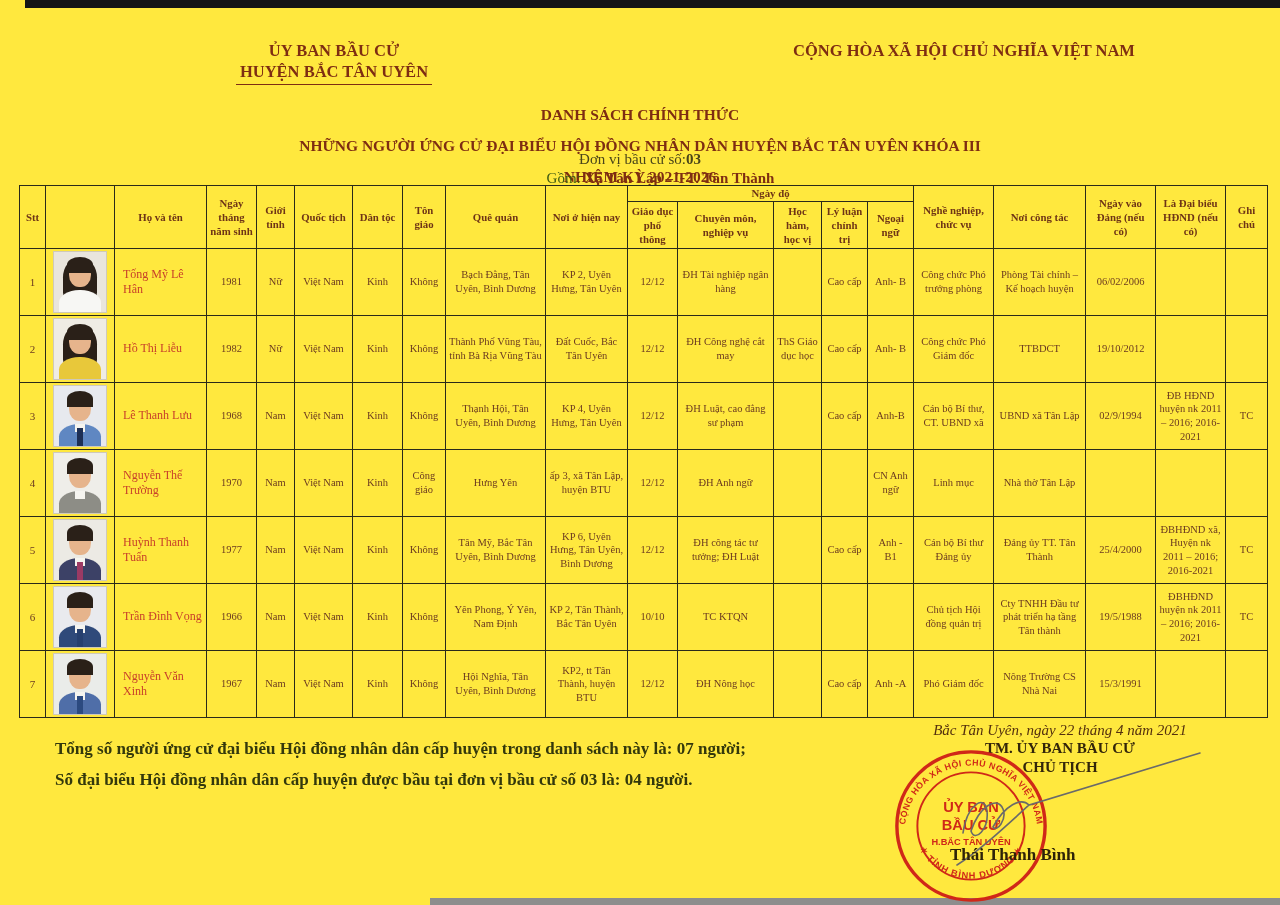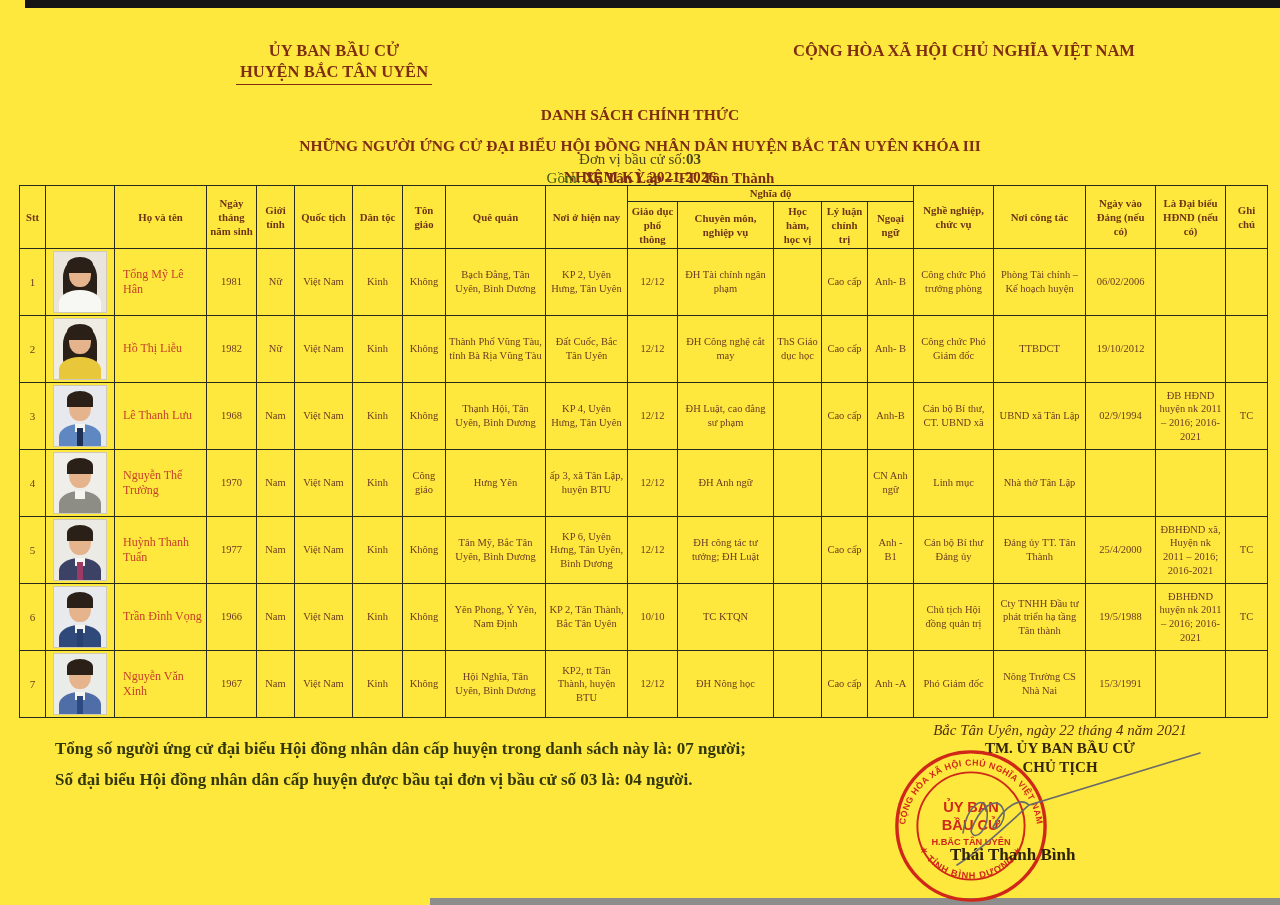--- a/index.html
+++ b/index.html
@@ -116,21 +116,21 @@
       <th rowspan="2">Stt</th>
       <th rowspan="2"></th>
       <th rowspan="2">Họ và tên</th>
       <th rowspan="2">Ngày tháng năm sinh</th>
       <th rowspan="2">Giới tính</th>
       <th rowspan="2">Quốc tịch</th>
       <th rowspan="2">Dân tộc</th>
       <th rowspan="2">Tôn giáo</th>
       <th rowspan="2">Quê quán</th>
       <th rowspan="2">Nơi ở hiện nay</th>
-      <th colspan="5" class="grp-lbl">Nghĩa độ</th>
+      <th colspan="5" class="grp-lbl">Ngày độ</th>
       <th rowspan="2">Nghề nghiệp, chức vụ</th>
       <th rowspan="2">Nơi công tác</th>
       <th rowspan="2">Ngày vào Đảng (nếu có)</th>
       <th rowspan="2">Là Đại biểu HĐND (nếu có)</th>
       <th rowspan="2">Ghi chú</th>
     </tr>
     <tr>
       <th>Giáo dục phổ thông</th>
       <th>Chuyên môn, nghiệp vụ</th>
       <th>Học hàm, học vị</th>
@@ -151,21 +151,21 @@
         </td>
         <td class="c-name">Tống Mỹ Lê Hân</td>
         <td>1981</td>
         <td>Nữ</td>
         <td>Việt Nam</td>
         <td>Kinh</td>
         <td>Không</td>
         <td>Bạch Đằng, Tân Uyên, Bình Dương</td>
         <td>KP 2, Uyên Hưng, Tân Uyên</td>
         <td>12/12</td>
-        <td>ĐH Tài chính ngân phạm</td>
+        <td>ĐH Tài nghiệp ngân hàng</td>
         <td></td>
         <td>Cao cấp</td>
         <td>Anh- B</td>
         <td>Công chức Phó trưởng phòng</td>
         <td>Phòng Tài chính – Kế hoạch huyện</td>
         <td>06/02/2006</td>
         <td></td>
         <td></td>
       </tr>
       <tr>

